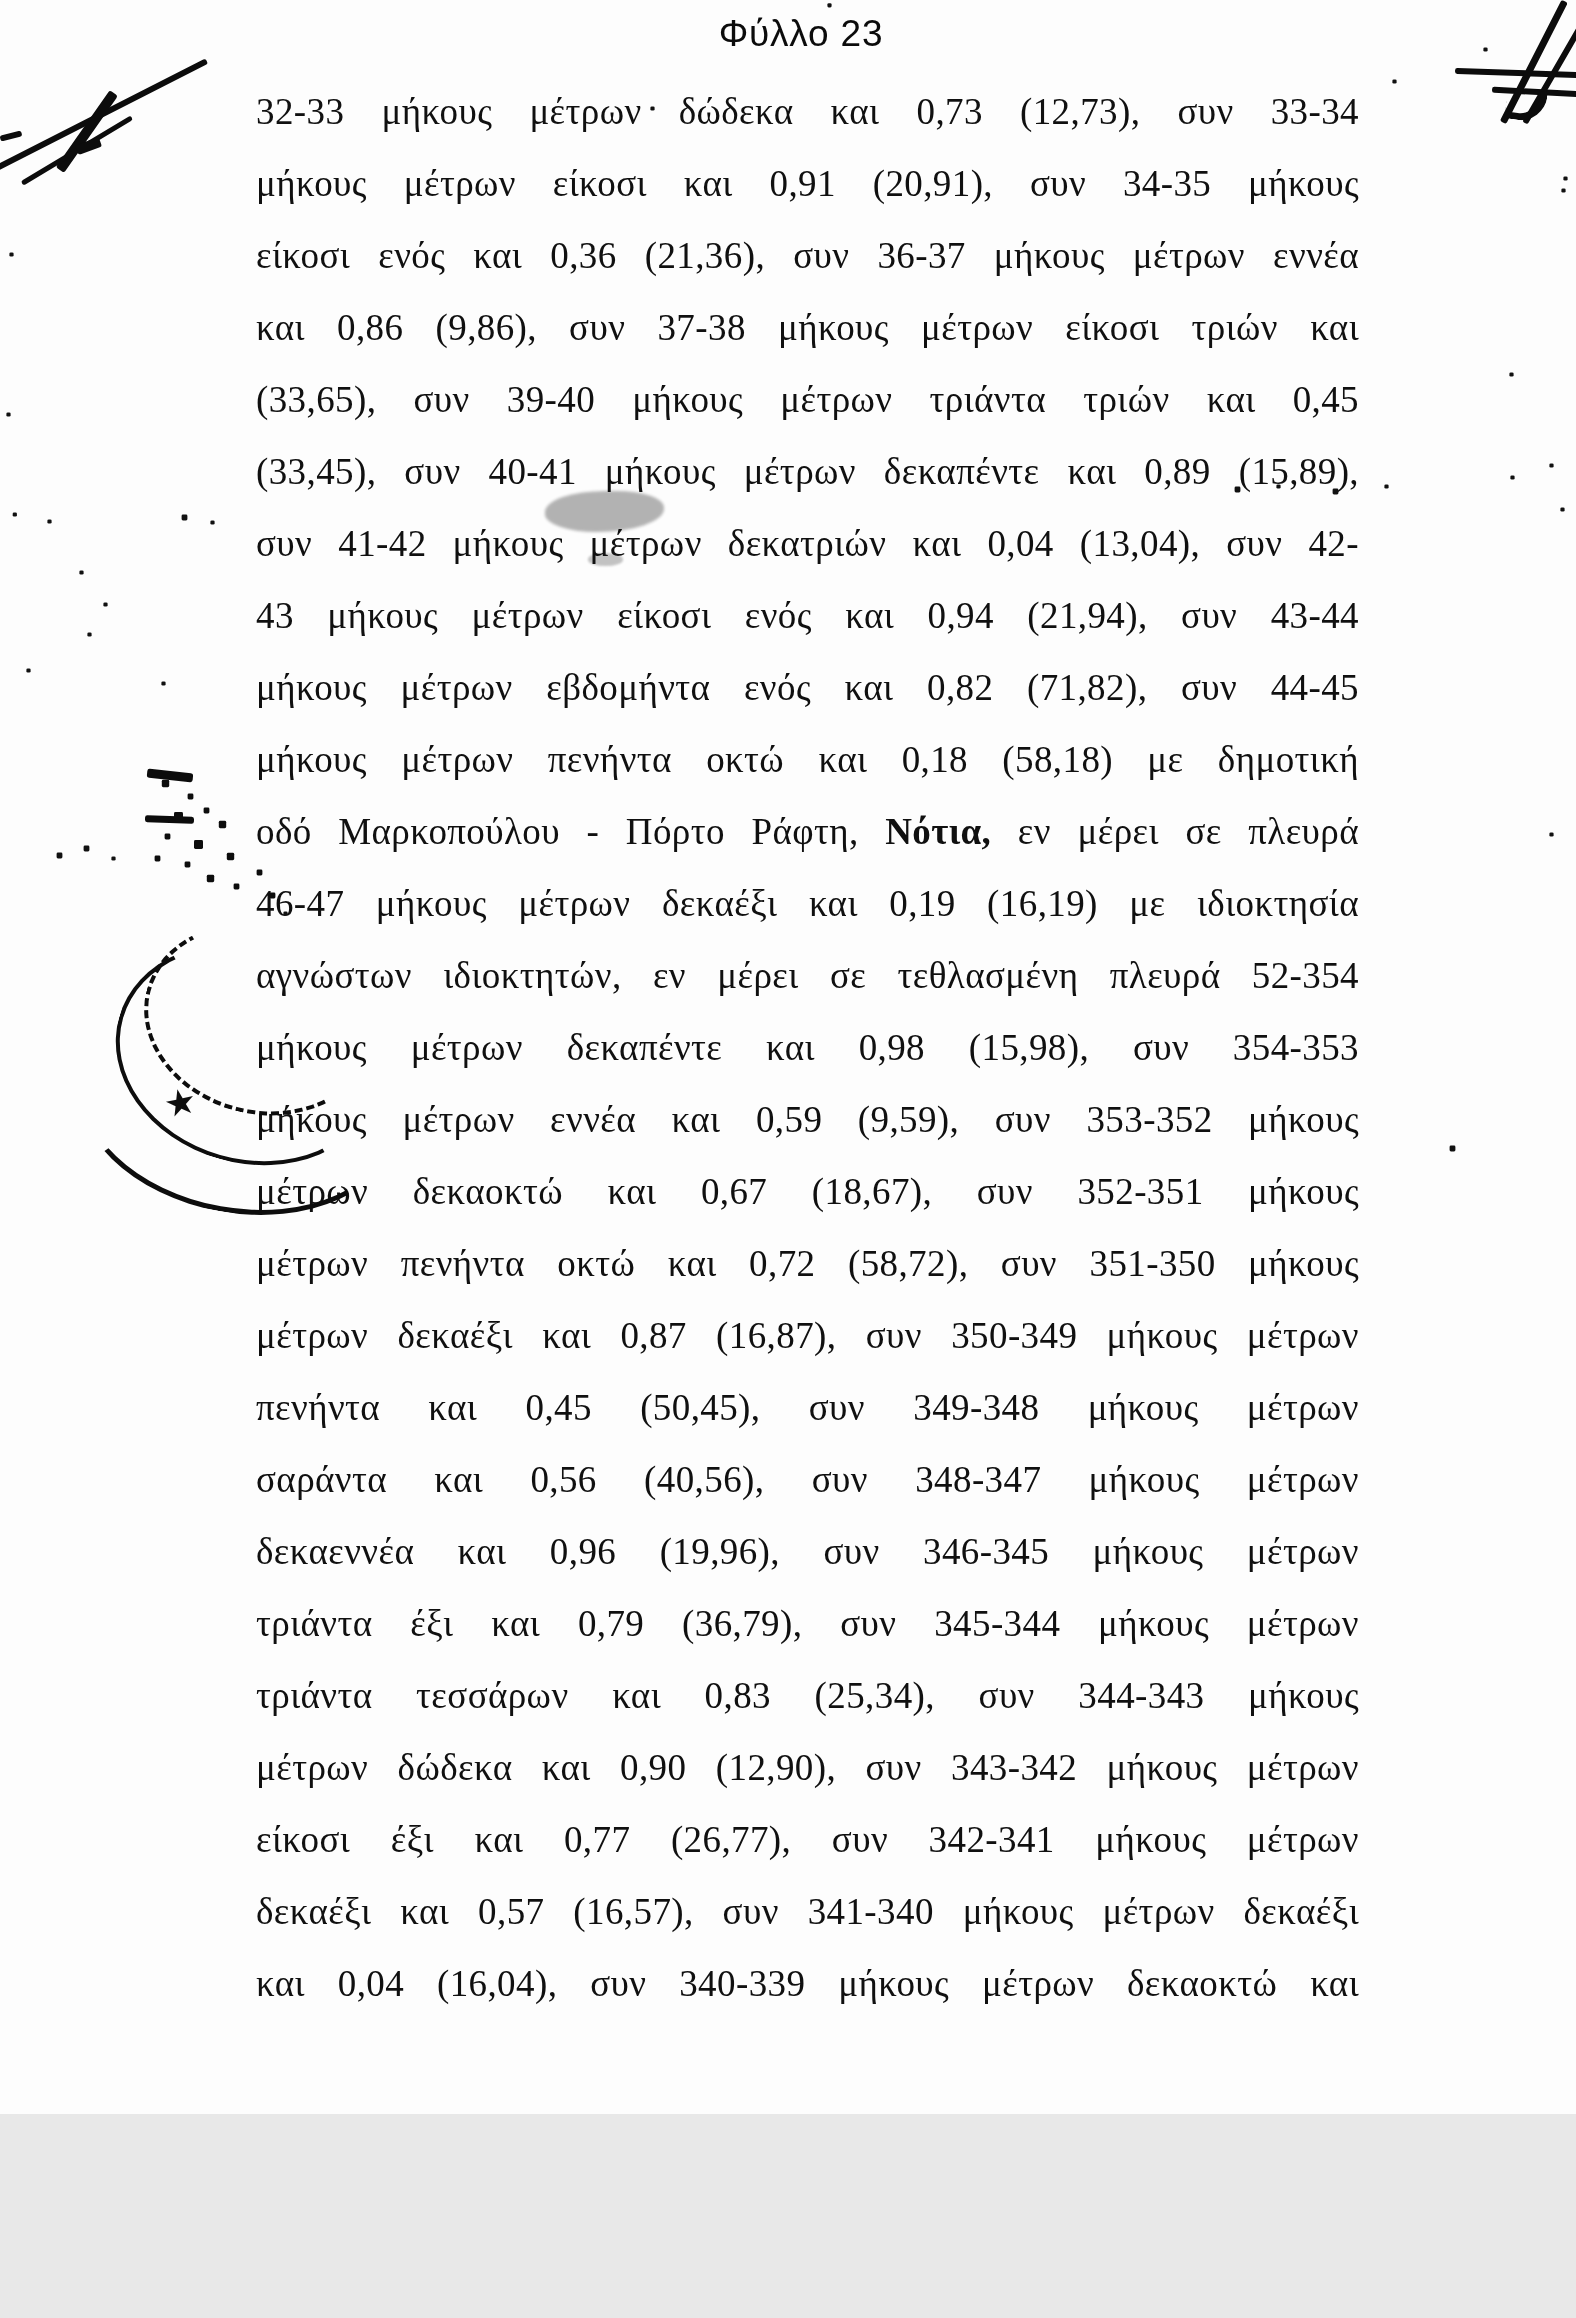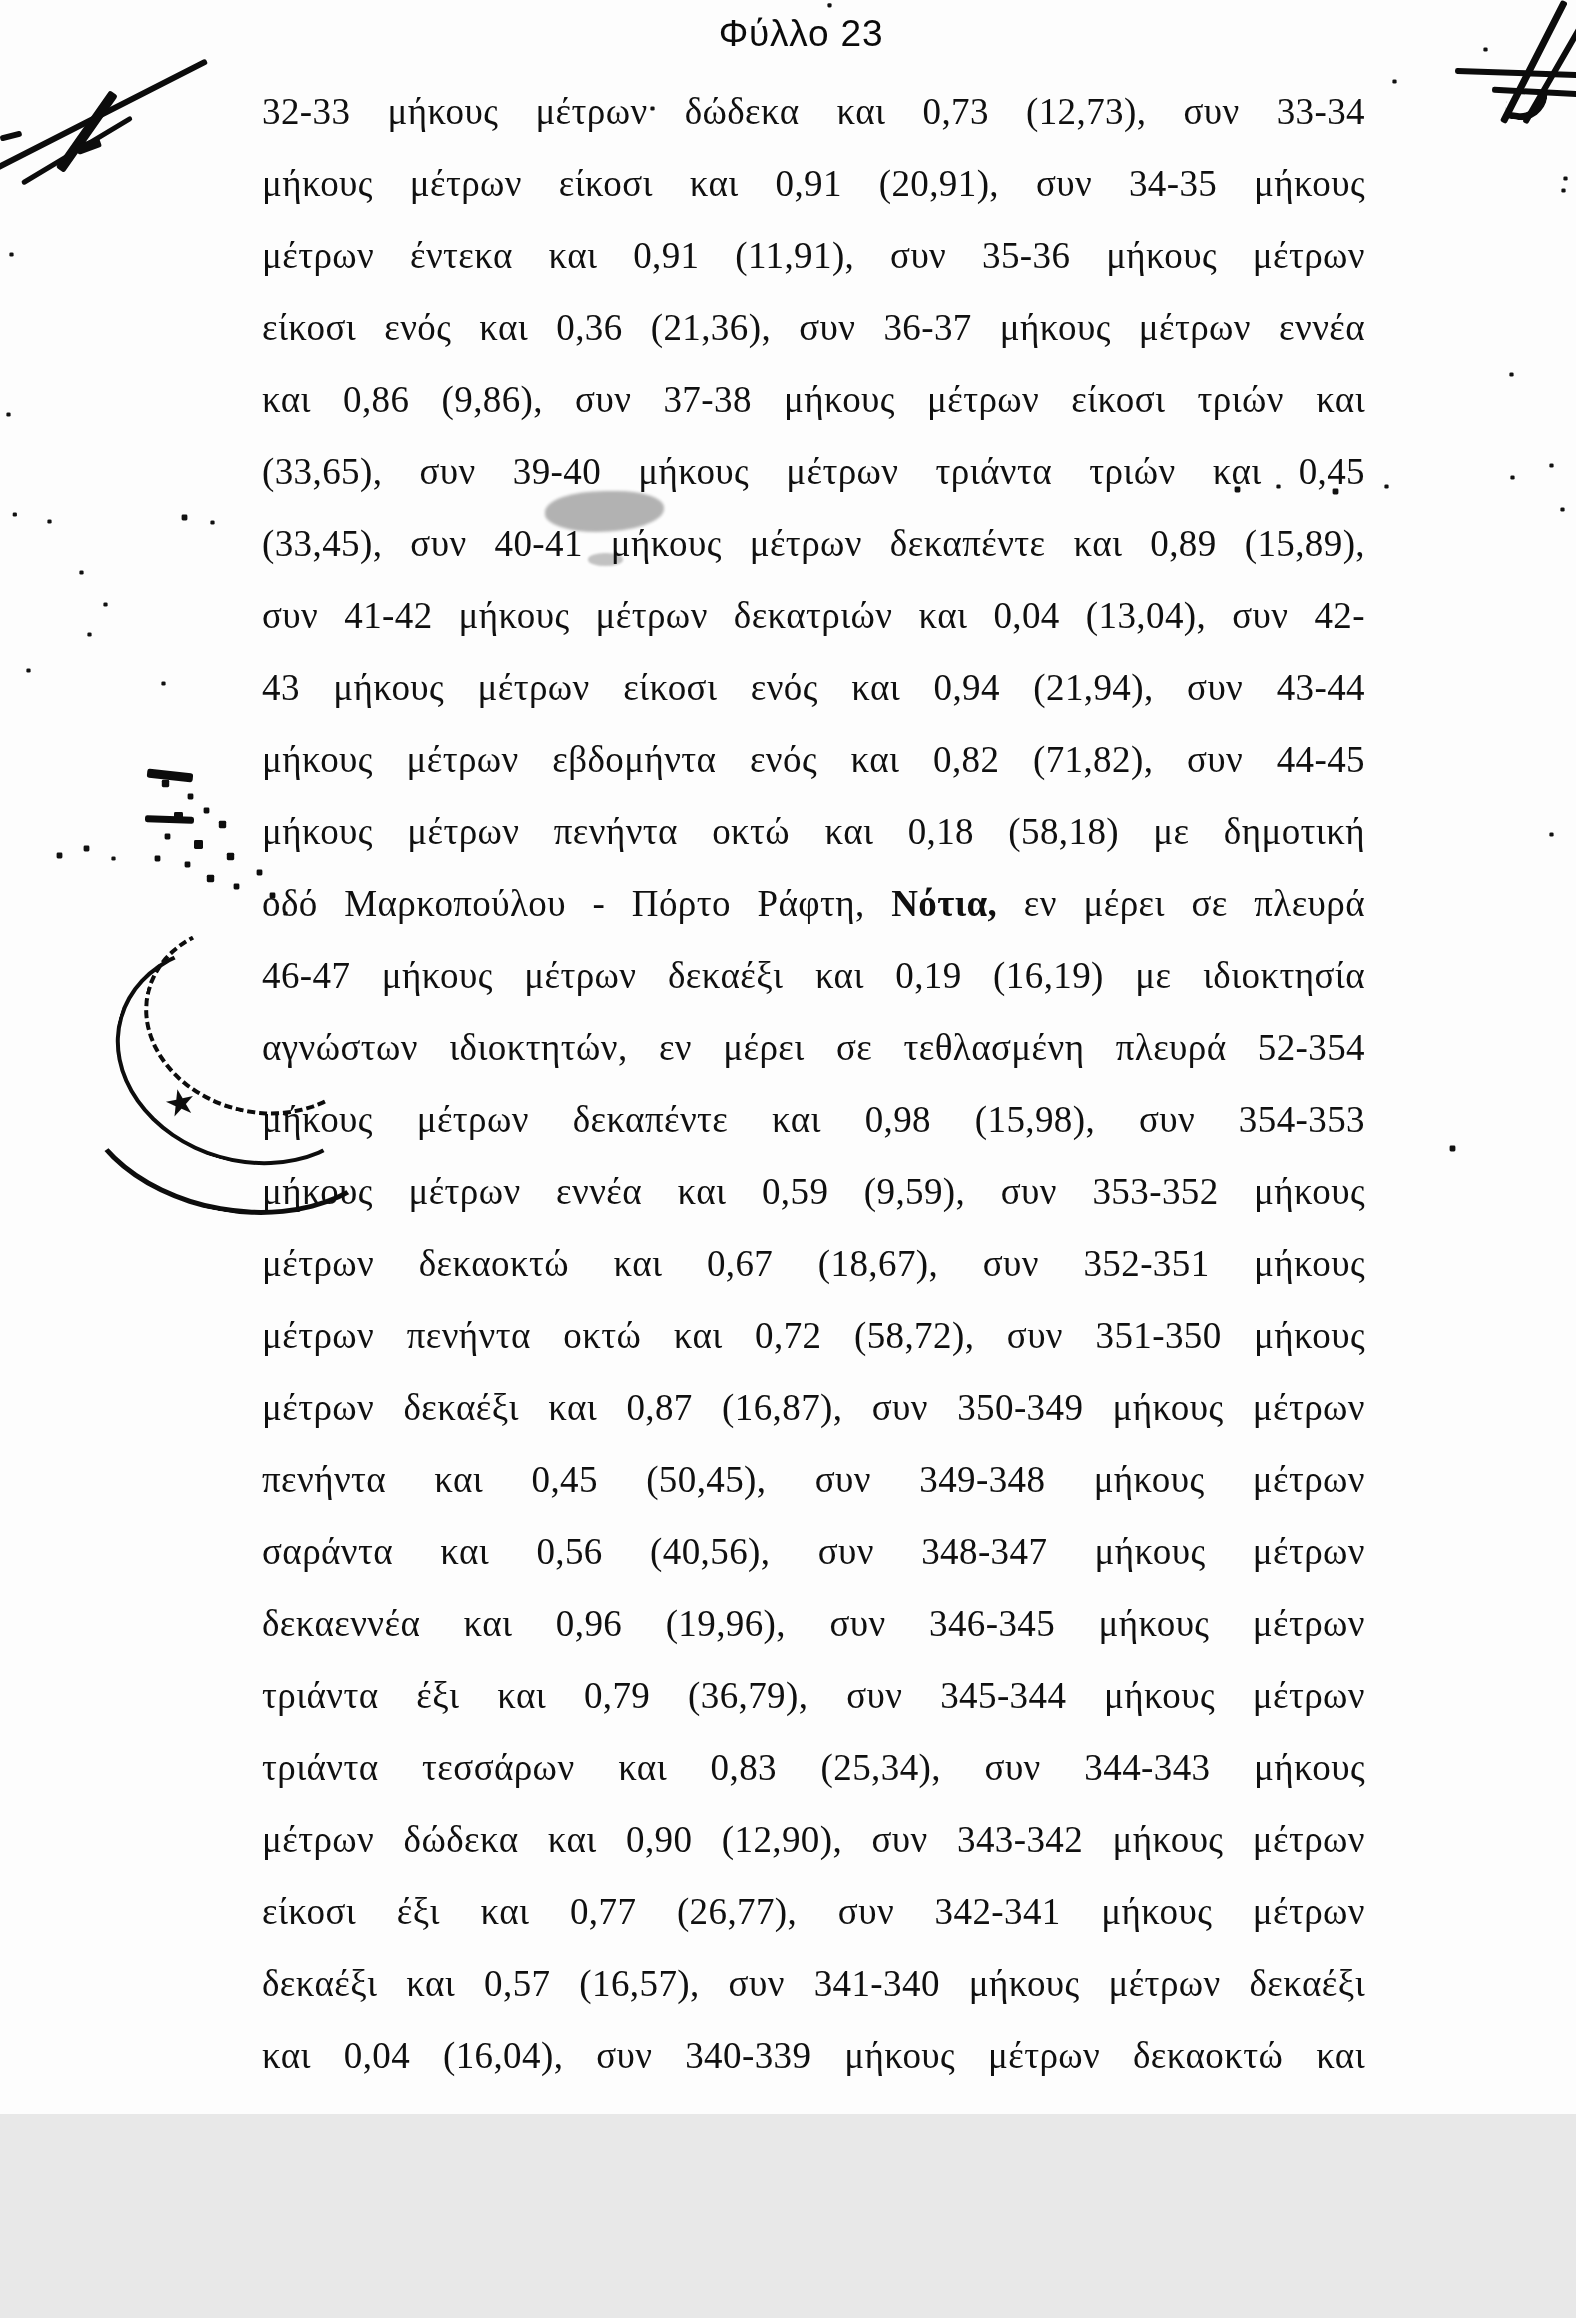--- a/index.html
+++ b/index.html
@@ -12,21 +12,21 @@
   }
   
   .sheet-header{
     position:absolute;top:12.7px;left:24px;width:1554px;
     text-align:center;
     font-family:"Liberation Sans","DejaVu Sans",sans-serif;
     font-size:37px;letter-spacing:0.8px;color:#0b0b0b;
   }
   
   .doc-body{
-    position:absolute;top:76px;left:262px;width:1103px;
+    position:absolute;top:76px;left:256px;width:1103px;
   }
   .line{
     margin:0;
     font-family:"Liberation Serif","DejaVu Serif",serif;
     font-size:37px;
     line-height:72px;
     color:#101010;
     text-align:justify;
     text-align-last:justify;
     letter-spacing:0.4px;
@@ -95,21 +95,20 @@
 </head>
 <body>
 
 <div class="page">
 
   <div class="sheet-header">Φύλλο 23</div>
 
   <div class="doc-body">
       <p class="line">32-33 μήκους μέτρων δώδεκα και 0,73 (12,73), συν 33-34</p>
       <p class="line">μήκους μέτρων είκοσι και 0,91 (20,91), συν 34-35 μήκους</p>
-      <p class="line">μέτρων έντεκα και 0,91 (11,91), συν 35-36 μήκους μέτρων</p>
       <p class="line">είκοσι ενός και 0,36 (21,36), συν 36-37 μήκους μέτρων εννέα</p>
       <p class="line">και 0,86 (9,86), συν 37-38 μήκους μέτρων είκοσι τριών και</p>
       <p class="line">(33,65), συν 39-40 μήκους μέτρων τριάντα τριών και 0,45</p>
       <p class="line">(33,45), συν 40-41 μήκους μέτρων δεκαπέντε και 0,89 (15,89),</p>
       <p class="line">συν 41-42 μήκους μέτρων δεκατριών και 0,04 (13,04), συν 42-</p>
       <p class="line">43 μήκους μέτρων είκοσι ενός και 0,94 (21,94), συν 43-44</p>
       <p class="line">μήκους μέτρων εβδομήντα ενός και 0,82 (71,82), συν 44-45</p>
       <p class="line">μήκους μέτρων πενήντα οκτώ και 0,18 (58,18) με δημοτική</p>
       <p class="line">οδό Μαρκοπούλου - Πόρτο Ράφτη, <strong>Νότια,</strong> εν μέρει σε πλευρά</p>
       <p class="line">46-47 μήκους μέτρων δεκαέξι και 0,19 (16,19) με ιδιοκτησία</p>

